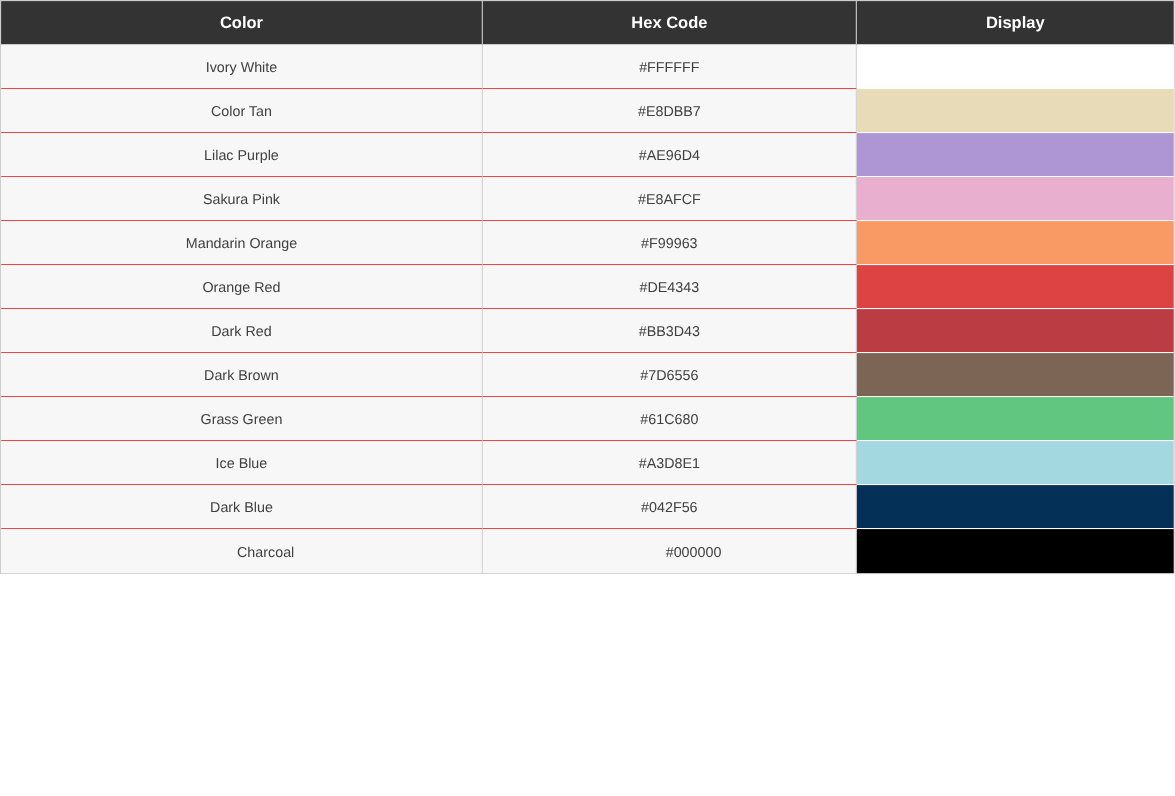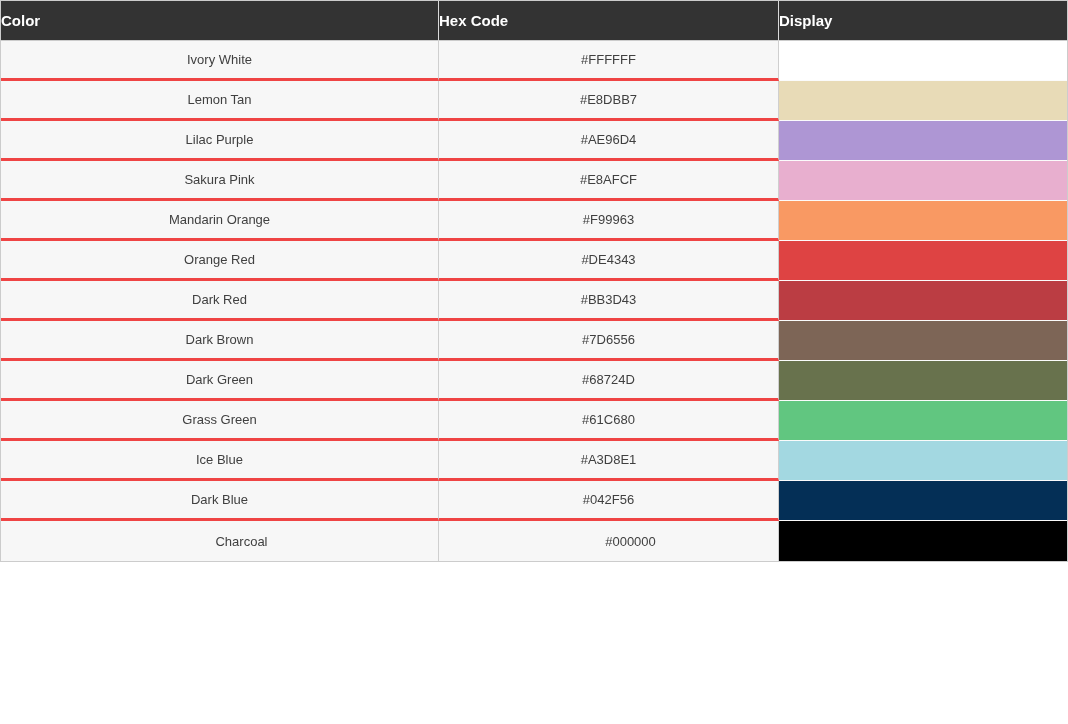--- a/index.html
+++ b/index.html
@@ -17,33 +17,33 @@
   }
   col.c-name   { width: 438px; }
   col.c-hex    { width: 340px; }
   col.c-swatch { width: 288px; }
   thead th {
     height: 40px;
     background: #333333;
     color: #ffffff;
     font-size: 15px;
     font-weight: bold;
-    text-align: left;
+    text-align: center;
     vertical-align: middle;
     border-bottom: 1px solid #cccccc;
   }
   thead th:not(:last-child) { border-right: 1px solid #d9d9d9; }
   tbody td {
     height: 40px;
     background: #f7f7f7;
     color: #404040;
     font-size: 13px;
     text-align: center;
     vertical-align: middle;
-    border-bottom: 3px solid #ef4444;
+    border-bottom: 1px solid #ef4444;
   }
   tbody td.name, tbody td.hex { border-right: 1px solid #cfcfcf; }
   tbody td.swatch {
     border-bottom: 1px solid #fbfbfb;
   }
   tbody tr:last-child td { border-bottom: none; padding-left: 44px; }
 </style>
 </head>
 <body>
 
@@ -60,21 +60,21 @@
       <th>Display</th>
     </tr>
   </thead>
   <tbody>
     <tr>
       <td class="name">Ivory White</td>
       <td class="hex">#FFFFFF</td>
       <td class="swatch" style="background-color: rgb(255, 255, 255);"></td>
     </tr>
     <tr>
-      <td class="name">Lemon Tan</td>
+      <td class="name">Color Tan</td>
       <td class="hex">#E8DBB7</td>
       <td class="swatch" style="background-color: rgb(232, 219, 183);"></td>
     </tr>
     <tr>
       <td class="name">Lilac Purple</td>
       <td class="hex">#AE96D4</td>
       <td class="swatch" style="background-color: rgb(174, 150, 212);"></td>
     </tr>
     <tr>
       <td class="name">Sakura Pink</td>
@@ -95,25 +95,20 @@
       <td class="name">Dark Red</td>
       <td class="hex">#BB3D43</td>
       <td class="swatch" style="background-color: rgb(187, 61, 67);"></td>
     </tr>
     <tr>
       <td class="name">Dark Brown</td>
       <td class="hex">#7D6556</td>
       <td class="swatch" style="background-color: rgb(125, 101, 86);"></td>
     </tr>
     <tr>
-      <td class="name">Dark Green</td>
-      <td class="hex">#68724D</td>
-      <td class="swatch" style="background-color: rgb(104, 114, 77);"></td>
-    </tr>
-    <tr>
       <td class="name">Grass Green</td>
       <td class="hex">#61C680</td>
       <td class="swatch" style="background-color: rgb(97, 198, 128);"></td>
     </tr>
     <tr>
       <td class="name">Ice Blue</td>
       <td class="hex">#A3D8E1</td>
       <td class="swatch" style="background-color: rgb(163, 216, 225);"></td>
     </tr>
     <tr>

